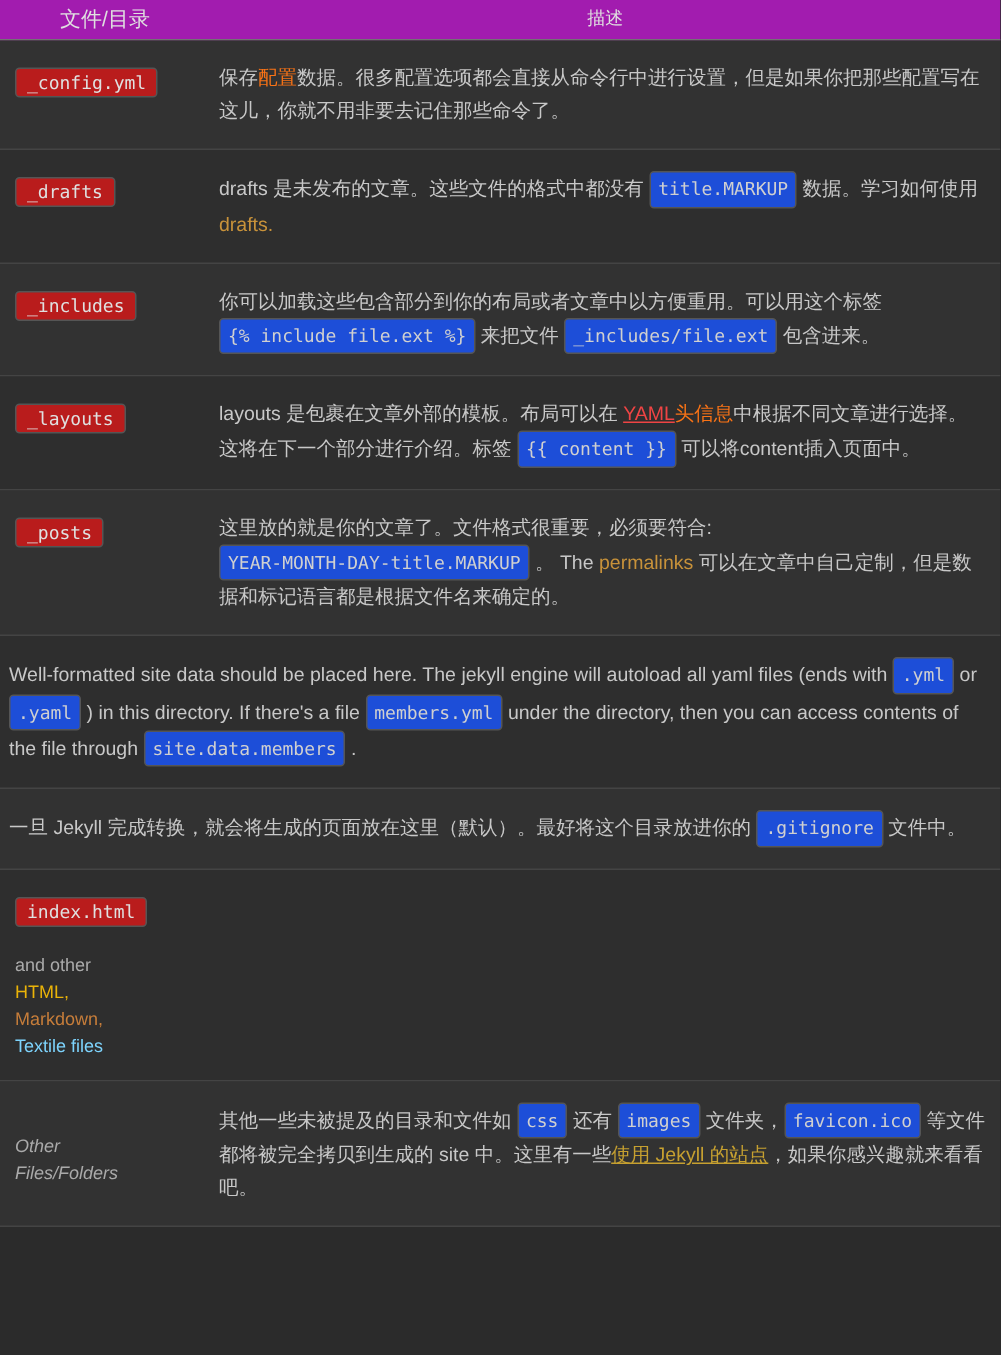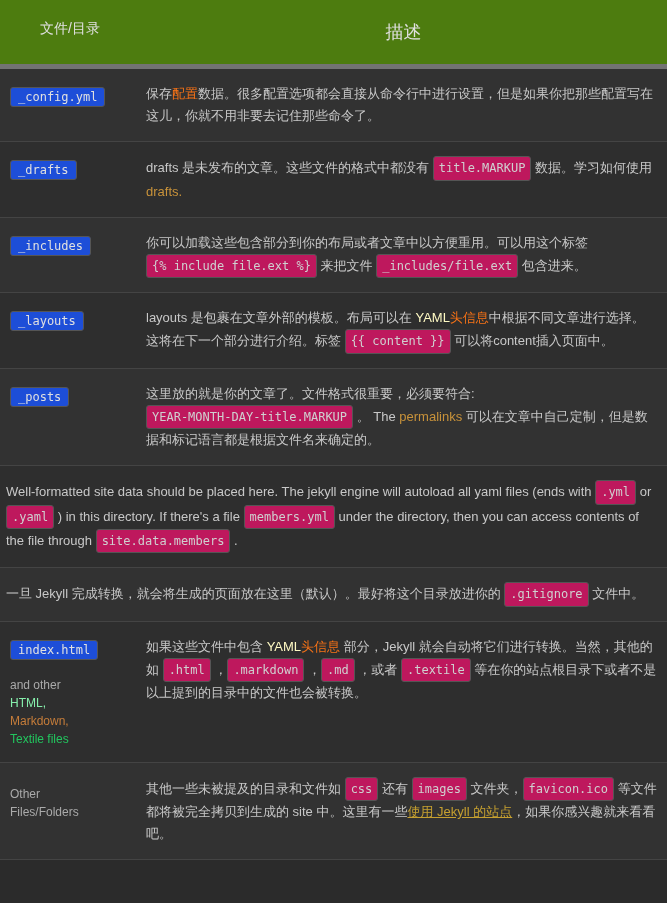--- a/index.html
+++ b/index.html
@@ -6,36 +6,36 @@
     body {
       background: #2b2b2b;
       color: #d4d4d4;
       font-family: "Microsoft YaHei", "SimHei", Arial, sans-serif;
       font-size: 13px;
       width: 667px;
     }
 
     .table-header {
       display: flex;
-      background: #4d7c0f;
-      border-bottom: 5px solid #737373;
-      padding: 20px 0;
+      background: #a21caf;
+      border-bottom: 1px solid #737373;
+      padding: 4px 0;
     }
     .col-file {
       width: 140px;
       min-width: 140px;
       text-align: center;
       color: #e0e0e0;
       font-size: 14px;
     }
     .col-desc {
       flex: 1;
       text-align: center;
       color: #e0e0e0;
-      font-size: 18px;
+      font-size: 12px;
     }
 
     .table-row {
       display: flex;
       border-bottom: 1px solid #444;
       padding: 10px 0;
       align-items: flex-start;
     }
     .table-row:nth-child(odd) { background: #2e2e2e; }
     .table-row:nth-child(even) { background: #323232; }
@@ -45,21 +45,21 @@
       min-width: 140px;
       padding: 4px 10px;
       display: flex;
       flex-direction: column;
       align-items: flex-start;
       justify-content: flex-start;
       padding-top: 8px;
     }
 
     .file-badge {
-      background: #1d4ed8;
+      background: #b91c1c;
       color: #e0e0e0;
       border: 1px solid #555;
       border-radius: 3px;
       padding: 2px 7px;
       font-family: monospace;
       font-size: 12px;
       display: inline-block;
       white-space: nowrap;
     }
 
@@ -76,21 +76,21 @@
       line-height: 1.7;
       color: #c8c8c8;
       font-size: 13px;
     }
 
     .desc-cell .highlight {
       color: #f97316;
     }
 
     .code-tag {
-      background: #be185d;
+      background: #1d4ed8;
       color: #d0d0d0;
       border: 1px solid #555;
       border-radius: 3px;
       padding: 1px 5px;
       font-family: monospace;
       font-size: 12px;
       display: inline-block;
       white-space: nowrap;
     }
 
@@ -99,21 +99,22 @@
       text-decoration: none;
     }
 
     .link-gold {
       color: #c6a030;
       text-decoration: underline;
       text-align: right;
     }
 
     .yaml-highlight {
-      color: #fef9c3;
+      color: #ef4444;
+      text-decoration: underline;
     }
   </style>
 </head>
 <body>
 
 <div class="table-header">
   <div class="col-file">文件/目录</div>
   <div class="col-desc">描述</div>
 </div>
 
@@ -173,33 +174,30 @@
   <div class="desc-cell">
     一旦 Jekyll 完成转换，就会将生成的页面放在这里（默认）。最好将这个目录放进你的 <span class="code-tag">.gitignore</span> 文件中。
   </div>
 </div>
 
 <div class="table-row">
   <div class="file-cell">
     <span class="file-badge">index.html</span>
     <div class="file-extra">
       and other<br>
-      <span style="color:#86efac;">HTML,</span><br>
+      <span style="color:#eab308;">HTML,</span><br>
       <span style="color:#c67d3a;">Markdown,</span><br>
-      <span style="color:#22c55e;">Textile files</span>
+      <span style="color:#7dd3fc;">Textile files</span>
     </div>
   </div>
-  <div class="desc-cell">
-    如果这些文件中包含 <span class="yaml-highlight">YAML</span><span class="highlight">头信息</span> 部分，Jekyll 就会自动将它们进行转换。当然，其他的如 <span class="code-tag">.html</span> ，<span class="code-tag">.markdown</span> ，<span class="code-tag">.md</span> ，或者 <span class="code-tag">.textile</span> 等在你的站点根目录下或者不是以上提到的目录中的文件也会被转换。
-  </div>
-</div>
-
-<div class="table-row">
-  <div class="file-cell">
-    <div class="file-extra" style="margin-top:4px; color:#aaa;">
+</div>
+
+<div class="table-row">
+  <div class="file-cell">
+    <div class="file-extra" style="margin-top:16px; color:#aaa;font-style:italic;">
       Other<br>
       Files/Folders
     </div>
   </div>
   <div class="desc-cell">
     其他一些未被提及的目录和文件如 <span class="code-tag">css</span> 还有 <span class="code-tag">images</span> 文件夹，<span class="code-tag">favicon.ico</span> 等文件都将被完全拷贝到生成的 site 中。这里有一些<a class="link-gold">使用 Jekyll 的站点</a>，如果你感兴趣就来看看吧。
   </div>
 </div>
 
 </body></html>

